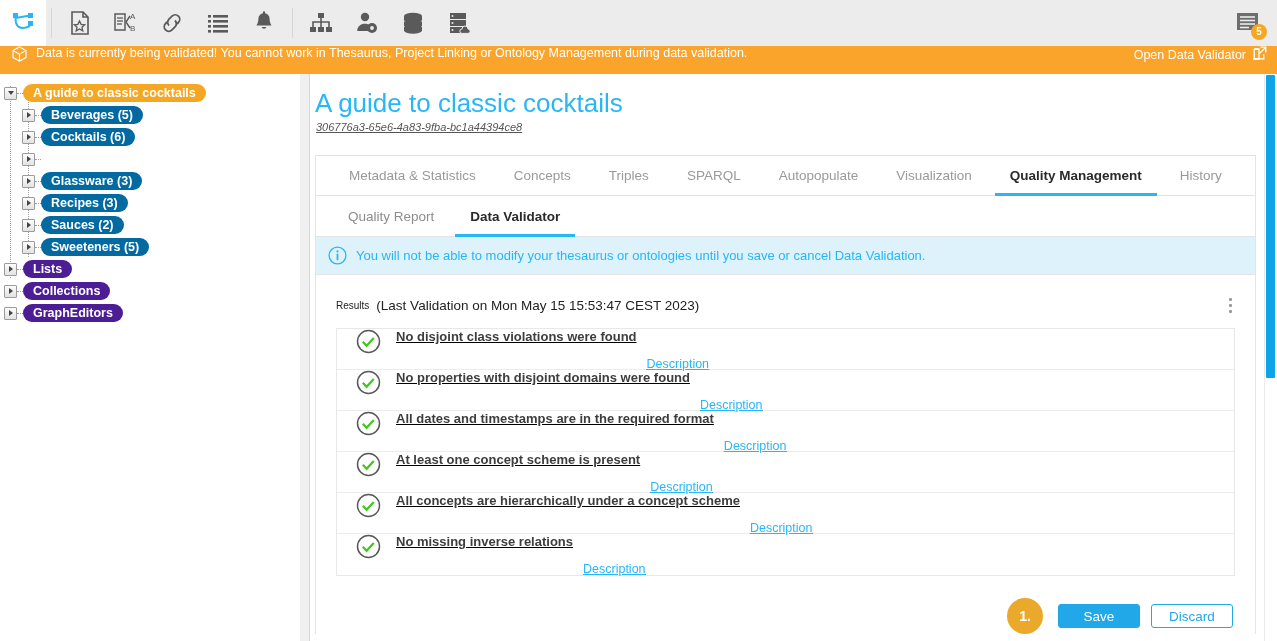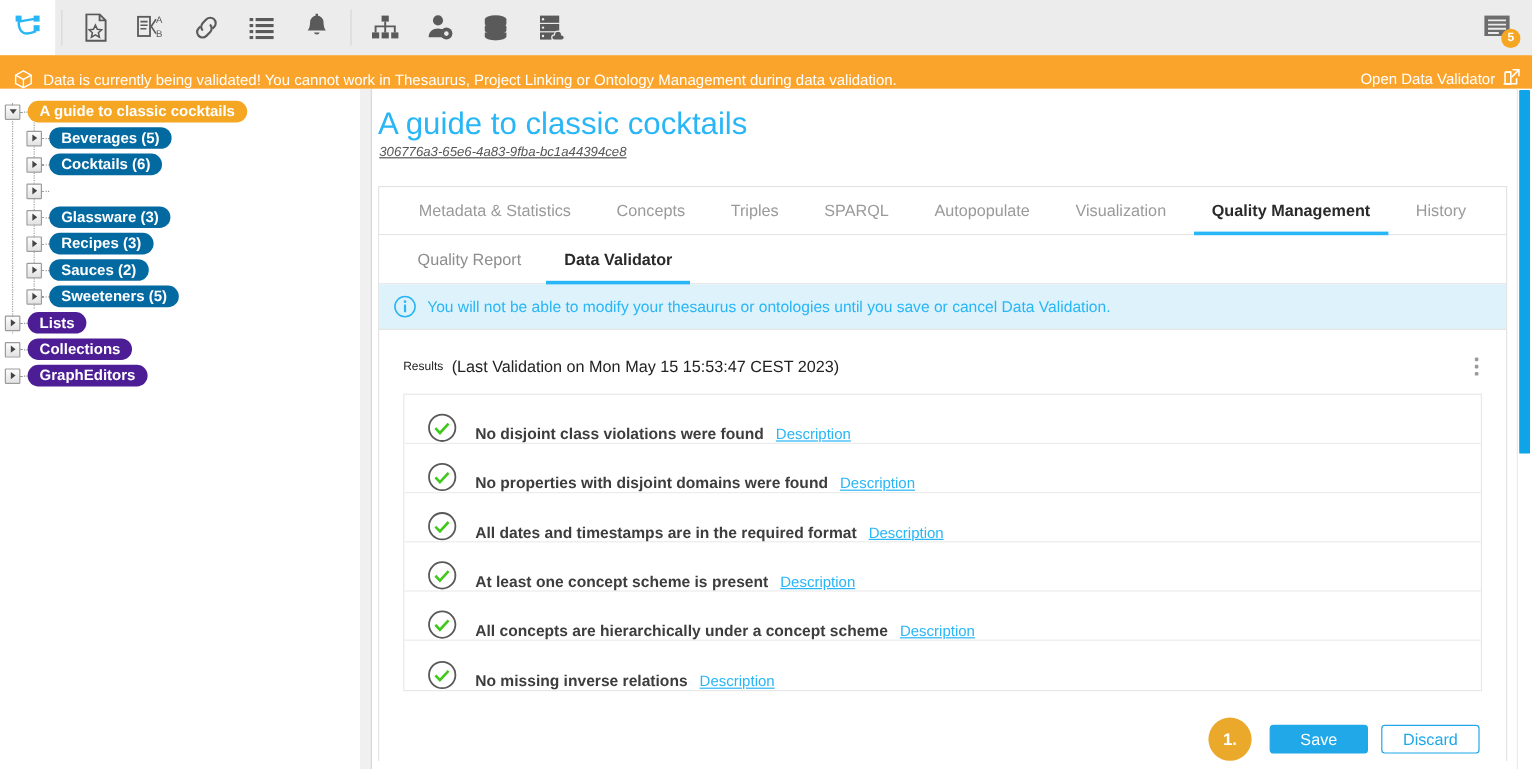--- a/index.html
+++ b/index.html
@@ -49,21 +49,21 @@
     font-size: 10px; font-weight: bold;
     display: flex; align-items: center; justify-content: center;
     line-height: 1;
   }
 
   
   .banner {
     position: absolute; top: 46px; left: 0;
     width: 1277px; height: 28px;
     background: #fba42c;
-    display: flex; align-items: flex-end;
+    display: flex; align-items: flex-start;
     padding: 0 10px 0 12px;
     color: #ffffff; font-size: 12.5px;
   }
   .banner-icon { margin-right: 9px; display: flex; align-items: center; }
   .banner-text { flex: 0 0 auto; }
   .banner-spacer { flex: 1 1 auto; }
   .banner-link {
     display: flex; align-items: center; gap: 7px;
     color: #ffffff; font-size: 12.5px; cursor: pointer; text-decoration: none;
   }
@@ -219,30 +219,31 @@
     gap: 3px; cursor: pointer;
   }
   .kebab i { width: 3px; height: 3px; background: #9a9a9a; border-radius: 1px; display: block; }
 
   .result-list {
     margin: 11px 20px 0 20px;
     border: 1px solid #e8e8e8;
   }
   .result-row {
     height: 41px;
-    display: flex; align-items: flex-end;
+    display: flex; align-items: flex-start;
     padding-left: 19px;
     border-bottom: 1px solid #ececec;
+    text-decoration: underline;
   }
   .result-row:last-child { border-bottom: none; }
   .check-icon { margin-right: 15px; display: flex; align-items: center; flex: 0 0 auto; }
   .result-text { font-size: 13px; font-weight: bold; color: #3d3d3d; }
   .result-link {
     font-size: 12.5px; color: #29b6f6;
-    text-decoration: underline; margin-left: 10px; cursor: pointer;
+    text-decoration: underline; margin-left: 10px; cursor: pointer; margin-top: 28px;
   }
 
   .actions {
     display: flex; align-items: center; justify-content: flex-end;
     gap: 11px;
     margin: 22px 22px 0 0;
   }
   .step-badge {
     width: 36px; height: 36px; border-radius: 50%;
     background: #eaa92a; color: #ffffff;

